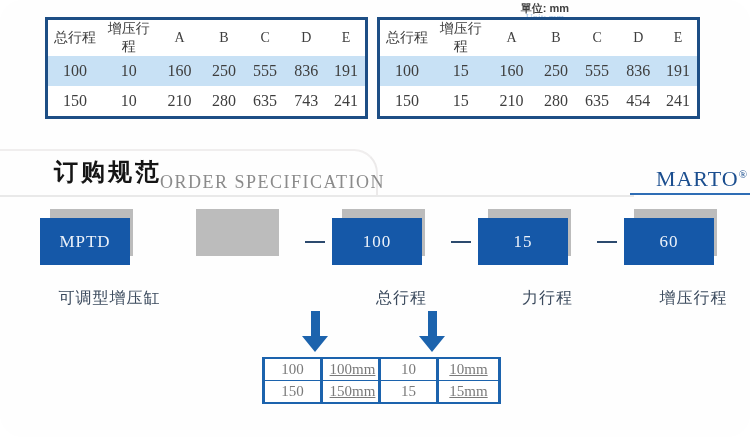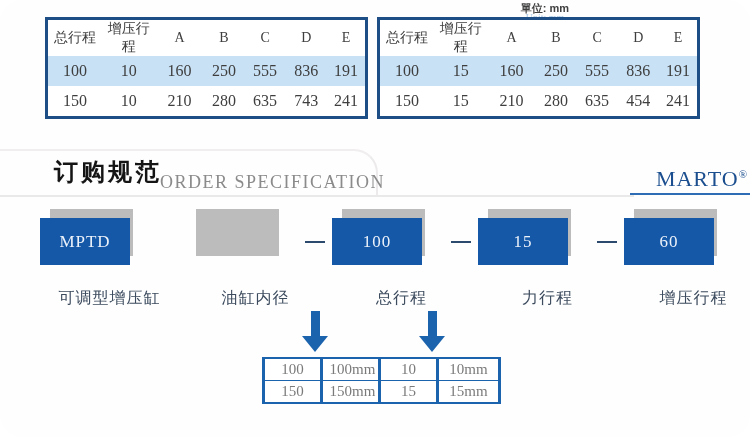--- a/index.html
+++ b/index.html
@@ -91,21 +91,21 @@
   }
 
   
   .opt-table {
     position:absolute; top:357px; border-collapse:collapse; background:#fff;
     color:var(--opt-text,#7a7a7a); font-size:15px; table-layout:fixed;
     border:2px solid var(--accent-blue,#1c63ad); border-left-width:3px; border-right-width:3px;
   }
   .opt-table td { border:1px solid var(--accent-blue,#1c63ad); text-align:center; height:21px; padding:0 3px; }
   .opt-table td:first-child { border-right-width:3px; width:49px; }
-  .opt-table td:last-child { width:53px; }
+  .opt-table td:last-child { width:53px;text-decoration:underline; }
   .opt-1 { left:262px; }
   .opt-2 { left:378px; }
 </style>
 </head>
 <body>
 
 <div class="page">
 
   <div class="unit-label">單位: mm</div>
   <div class="unit-sub">Unit: mm</div>
@@ -181,21 +181,20 @@
   <div class="brand"><span>MARTO</span><sup>®</sup></div>
 
   <div class="code-row" id="code-row">
       <div class="seg">
         <div class="seg-shadow"></div>
         <div class="seg-box">MPTD</div>
         <div class="seg-label">可调型增压缸</div>
       </div>
       <div class="seg">
         <div class="seg-shadow"></div>
-        <div class="seg-label">油缸内径</div>
       </div>
       <div class="seg">
         <div class="seg-shadow"></div>
         <div class="seg-box">100</div>
         <div class="seg-label">总行程</div>
       </div>
       <div class="seg">
         <div class="seg-shadow"></div>
         <div class="seg-box">15</div>
         <div class="seg-label">力行程</div>

